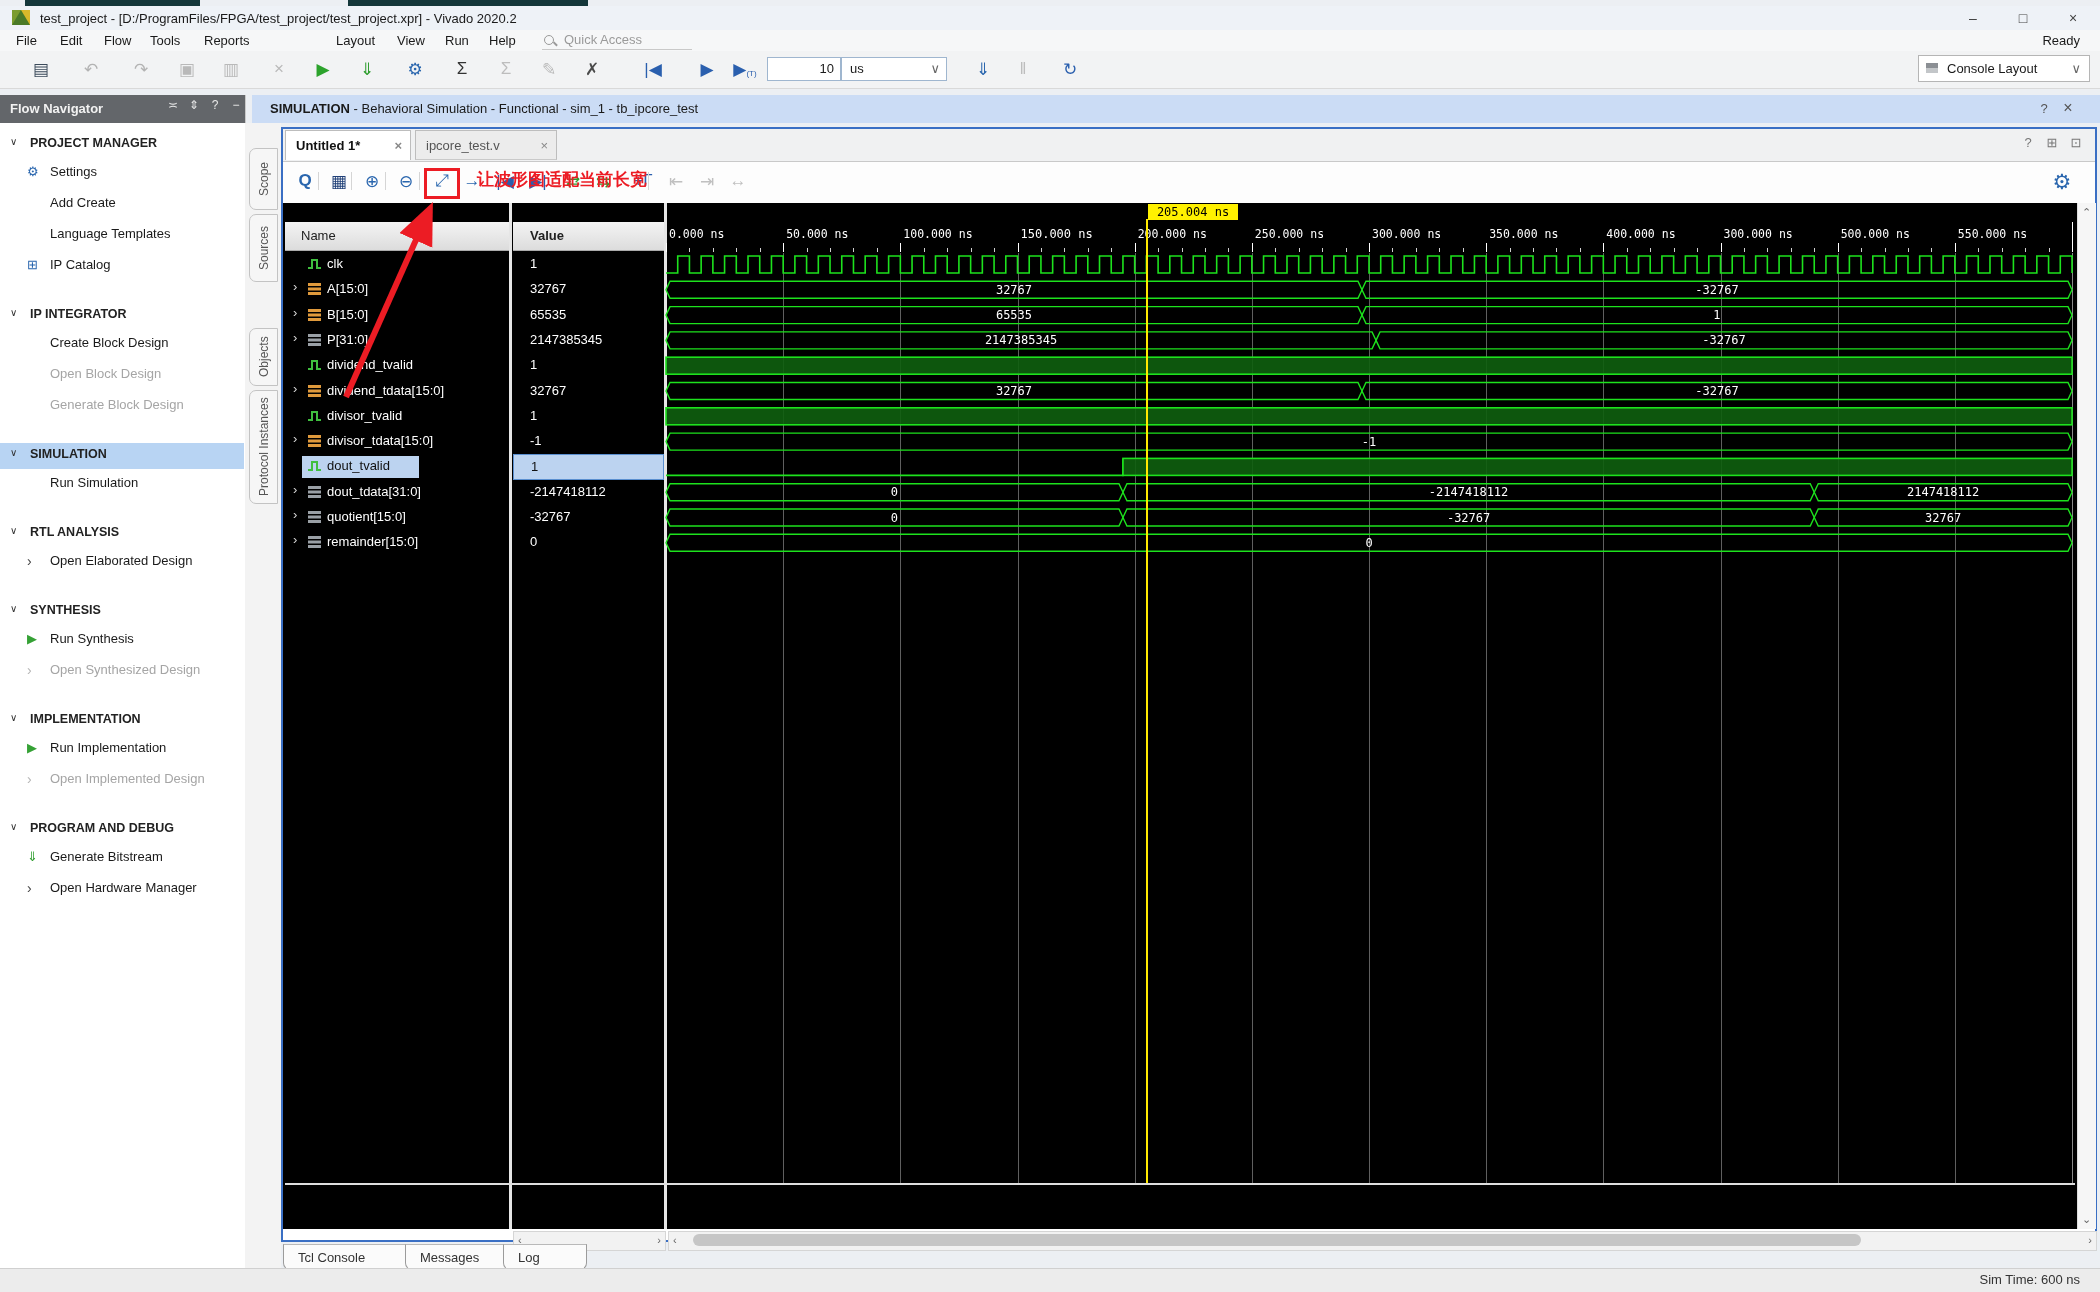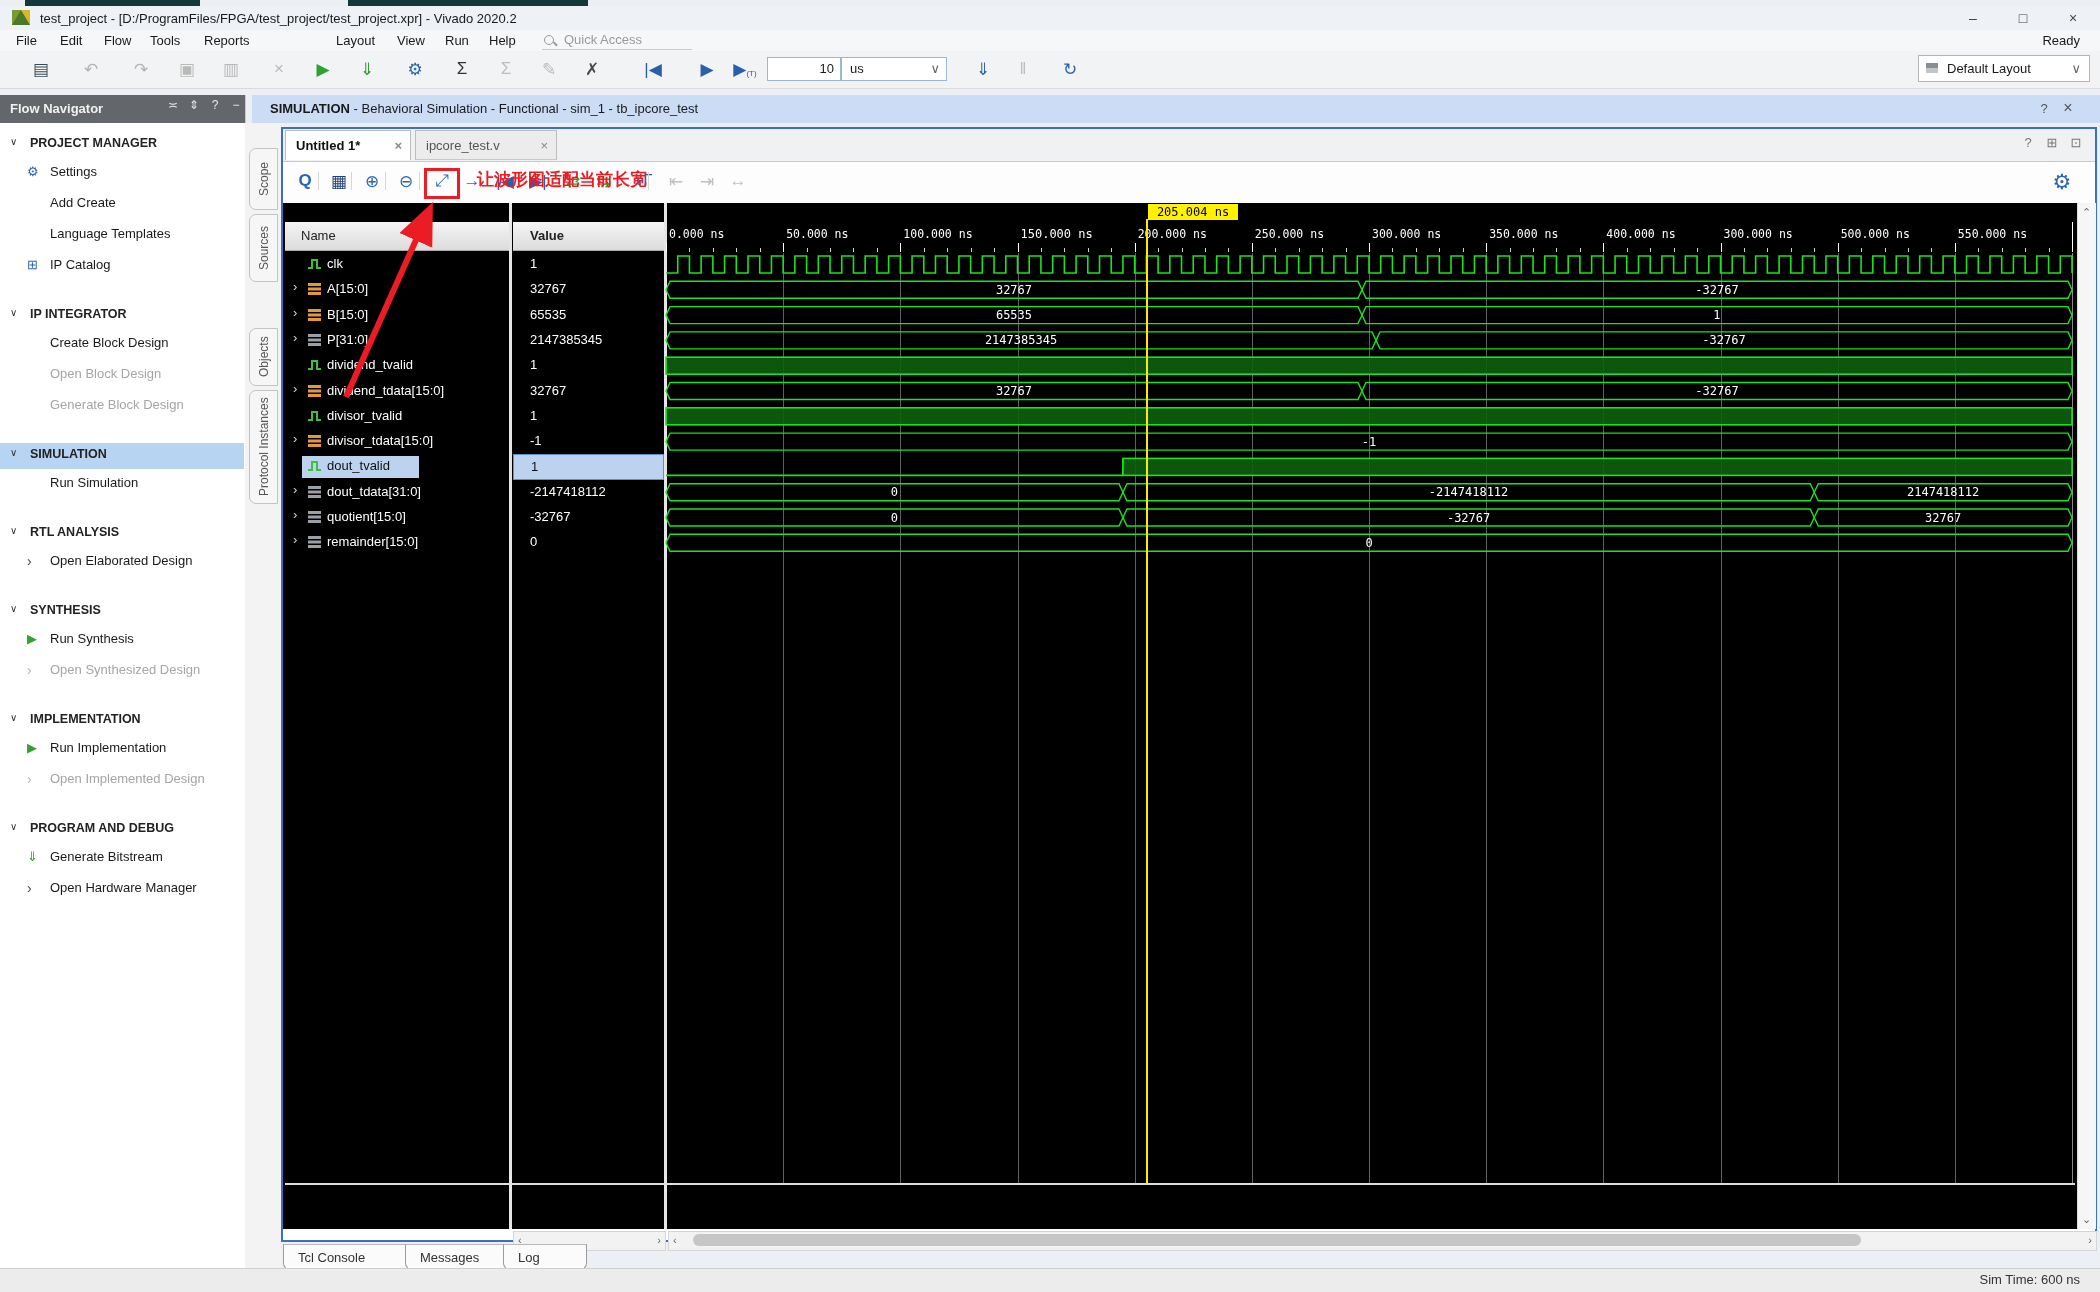--- a/index.html
+++ b/index.html
@@ -74,21 +74,21 @@
       <div class="abs" style="left: 1008px; top: 56px; width: 30px; height: 26px; display: flex; align-items: center; justify-content: center; font-size: 17px; color: rgb(189, 189, 189);">‖</div>
       <div class="abs" style="left: 1055px; top: 56px; width: 30px; height: 26px; display: flex; align-items: center; justify-content: center; font-size: 17px; color: rgb(42, 95, 174);">↻</div>
     </div>
   <div class="abs" style="left:767px;top:57px;width:66px;height:22px;background:#fff;border:1px solid #9fb6cf;text-align:right;line-height:22px;padding-right:6px;">10</div>
   <div class="abs" style="left:841px;top:57px;width:104px;height:22px;background:#fff;border:1px solid #9fb6cf;line-height:22px;">
     <span style="padding-left:8px;">us</span>
     <span class="abs" style="right:6px;top:0;color:#666;">∨</span>
   </div>
   <div class="abs" style="left:1918px;top:55px;width:170px;height:25px;background:#fff;border:1px solid #b5b5b5;line-height:25px;">
     <span class="abs" style="left:7px;top:7px;width:12px;height:10px;background:linear-gradient(#8b8f94 45%,#c3c6c9 45%);"></span>
-    <span style="padding-left:28px;">Default Layout</span>
+    <span style="padding-left:28px;">Console Layout</span>
     <span class="abs" style="right:8px;top:0;color:#666;">∨</span>
   </div>
 
   <div class="abs" style="left:0;top:95px;width:245px;height:1173px;background:#ffffff;border-right:1px solid #c9c9c9;"></div>
   <div class="abs" style="left:0;top:95px;width:245px;height:28px;background:#63666a;color:#f2f2f2;font-weight:bold;line-height:28px;">
     <span style="padding-left:10px;">Flow Navigator</span>
   </div>
   <div id="navHeaderIcons">
       <div class="abs" style="left: 164px; top: 98px; width: 18px; height: 20px; text-align: center; color: rgb(232, 232, 232); font-size: 12px;">≍</div>
       <div class="abs" style="left: 185px; top: 98px; width: 18px; height: 20px; text-align: center; color: rgb(232, 232, 232); font-size: 12px;">⇕</div>

